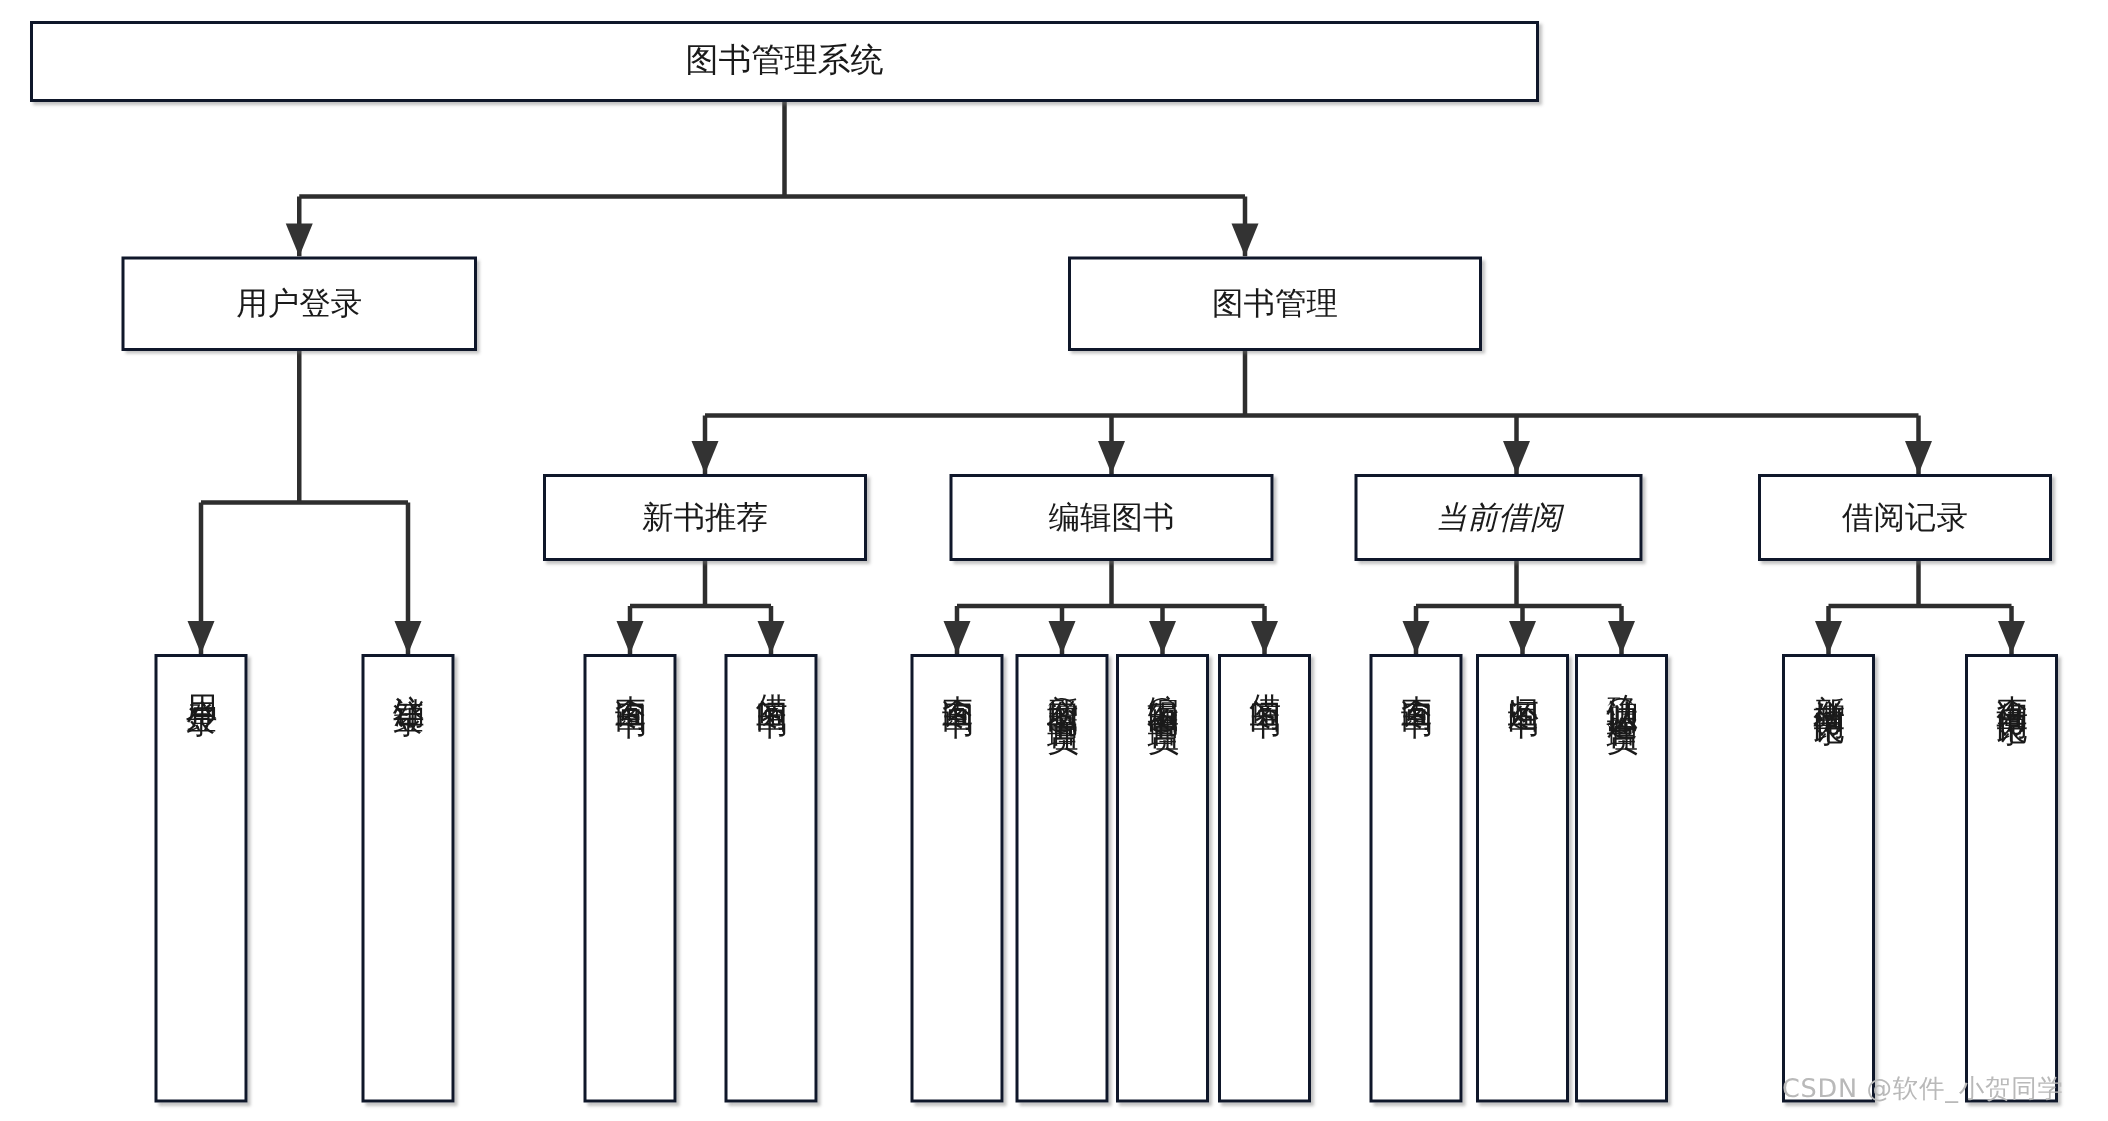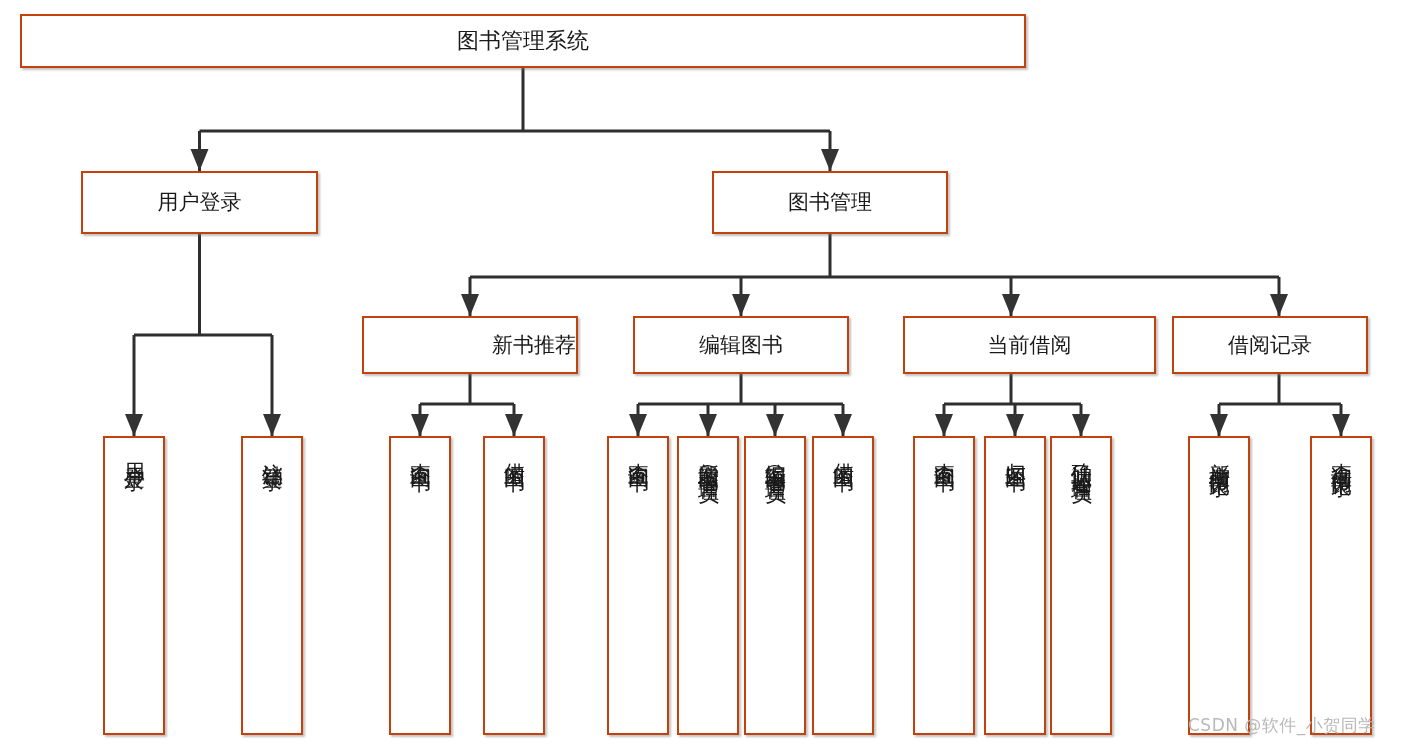--- a/index.html
+++ b/index.html
@@ -21,21 +21,21 @@
   #edges-layer {
     position: absolute;
     left: 0;
     top: 0;
     width: 1405px;
     height: 747px;
     pointer-events: none;
   }
   .node {
     position: absolute;
-    border: 2px solid #c2410c;
+    border: 2px solid #0f172a;
     background: #ffffff;
     box-shadow: 2px 2px 2px rgba(120,120,120,0.45);
     display: flex;
     align-items: center;
     justify-content: center;
     color: #1a1a1a;
   }
   .node-label {
     display: block;
     text-align: center;
@@ -128,30 +128,30 @@
       <polygon points="1332,414 1350,414 1341,436" fill="#333333"></polygon>
     </svg>
 
   <div id="nodes-layer">
       <div class="node horizontal root" style="left: 20px; top: 14px; width: 1006px; height: 54px;">
         <span class="node-label">图书管理系统</span>
       </div>
       <div class="node horizontal" style="left: 81px; top: 171px; width: 237px; height: 63px;">
         <span class="node-label">用户登录</span>
       </div>
-      <div class="node horizontal" style="left: 712px; top: 171px; width: 236px; height: 63px;">
+      <div class="node horizontal" style="left: 712px; top: 171px; width: 276px; height: 63px;">
         <span class="node-label">图书管理</span>
       </div>
-      <div class="node horizontal" style="left: 362px; top: 316px; width: 216px; height: 58px; justify-content: flex-end;">
+      <div class="node horizontal" style="left: 362px; top: 316px; width: 216px; height: 58px;">
         <span class="node-label">新书推荐</span>
       </div>
       <div class="node horizontal" style="left: 633px; top: 316px; width: 216px; height: 58px;">
         <span class="node-label">编辑图书</span>
       </div>
-      <div class="node horizontal" style="left: 903px; top: 316px; width: 253px; height: 58px;">
+      <div class="node horizontal" style="left: 903px; top: 316px; width: 192px; height: 58px; font-style: italic;">
         <span class="node-label">当前借阅</span>
       </div>
       <div class="node horizontal" style="left: 1172px; top: 316px; width: 196px; height: 58px;">
         <span class="node-label">借阅记录</span>
       </div>
       <div class="node vertical" style="left: 103px; top: 436px; width: 62px; height: 299px;">
         <span class="node-label">用户登录</span>
       </div>
       <div class="node vertical" style="left: 241px; top: 436px; width: 62px; height: 299px;">
         <span class="node-label">注销登录</span>

